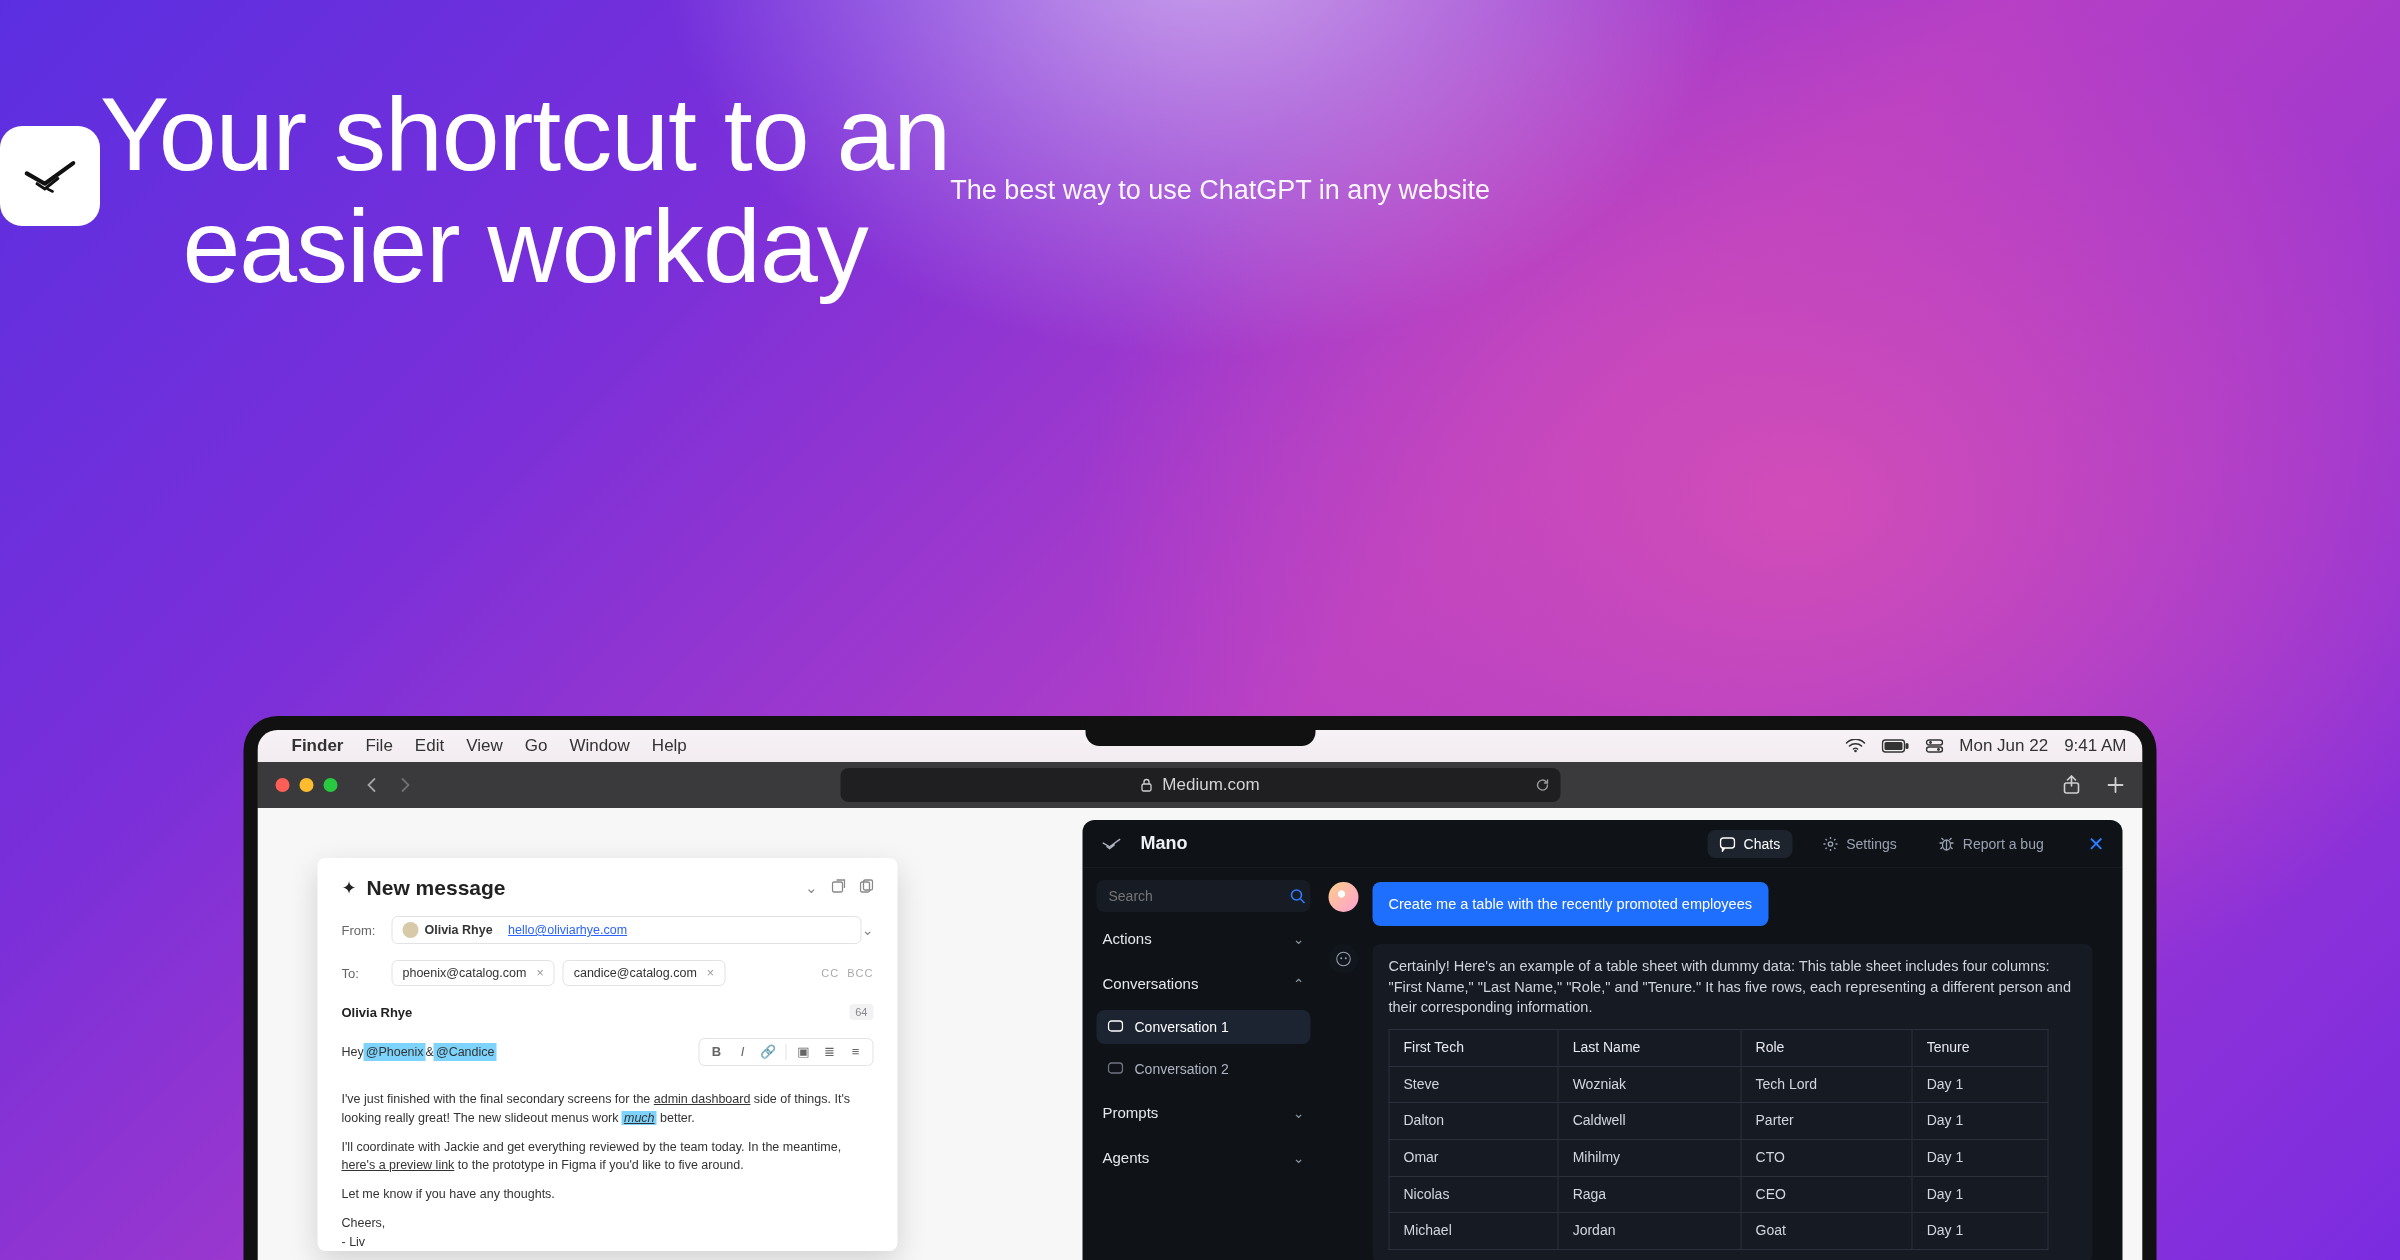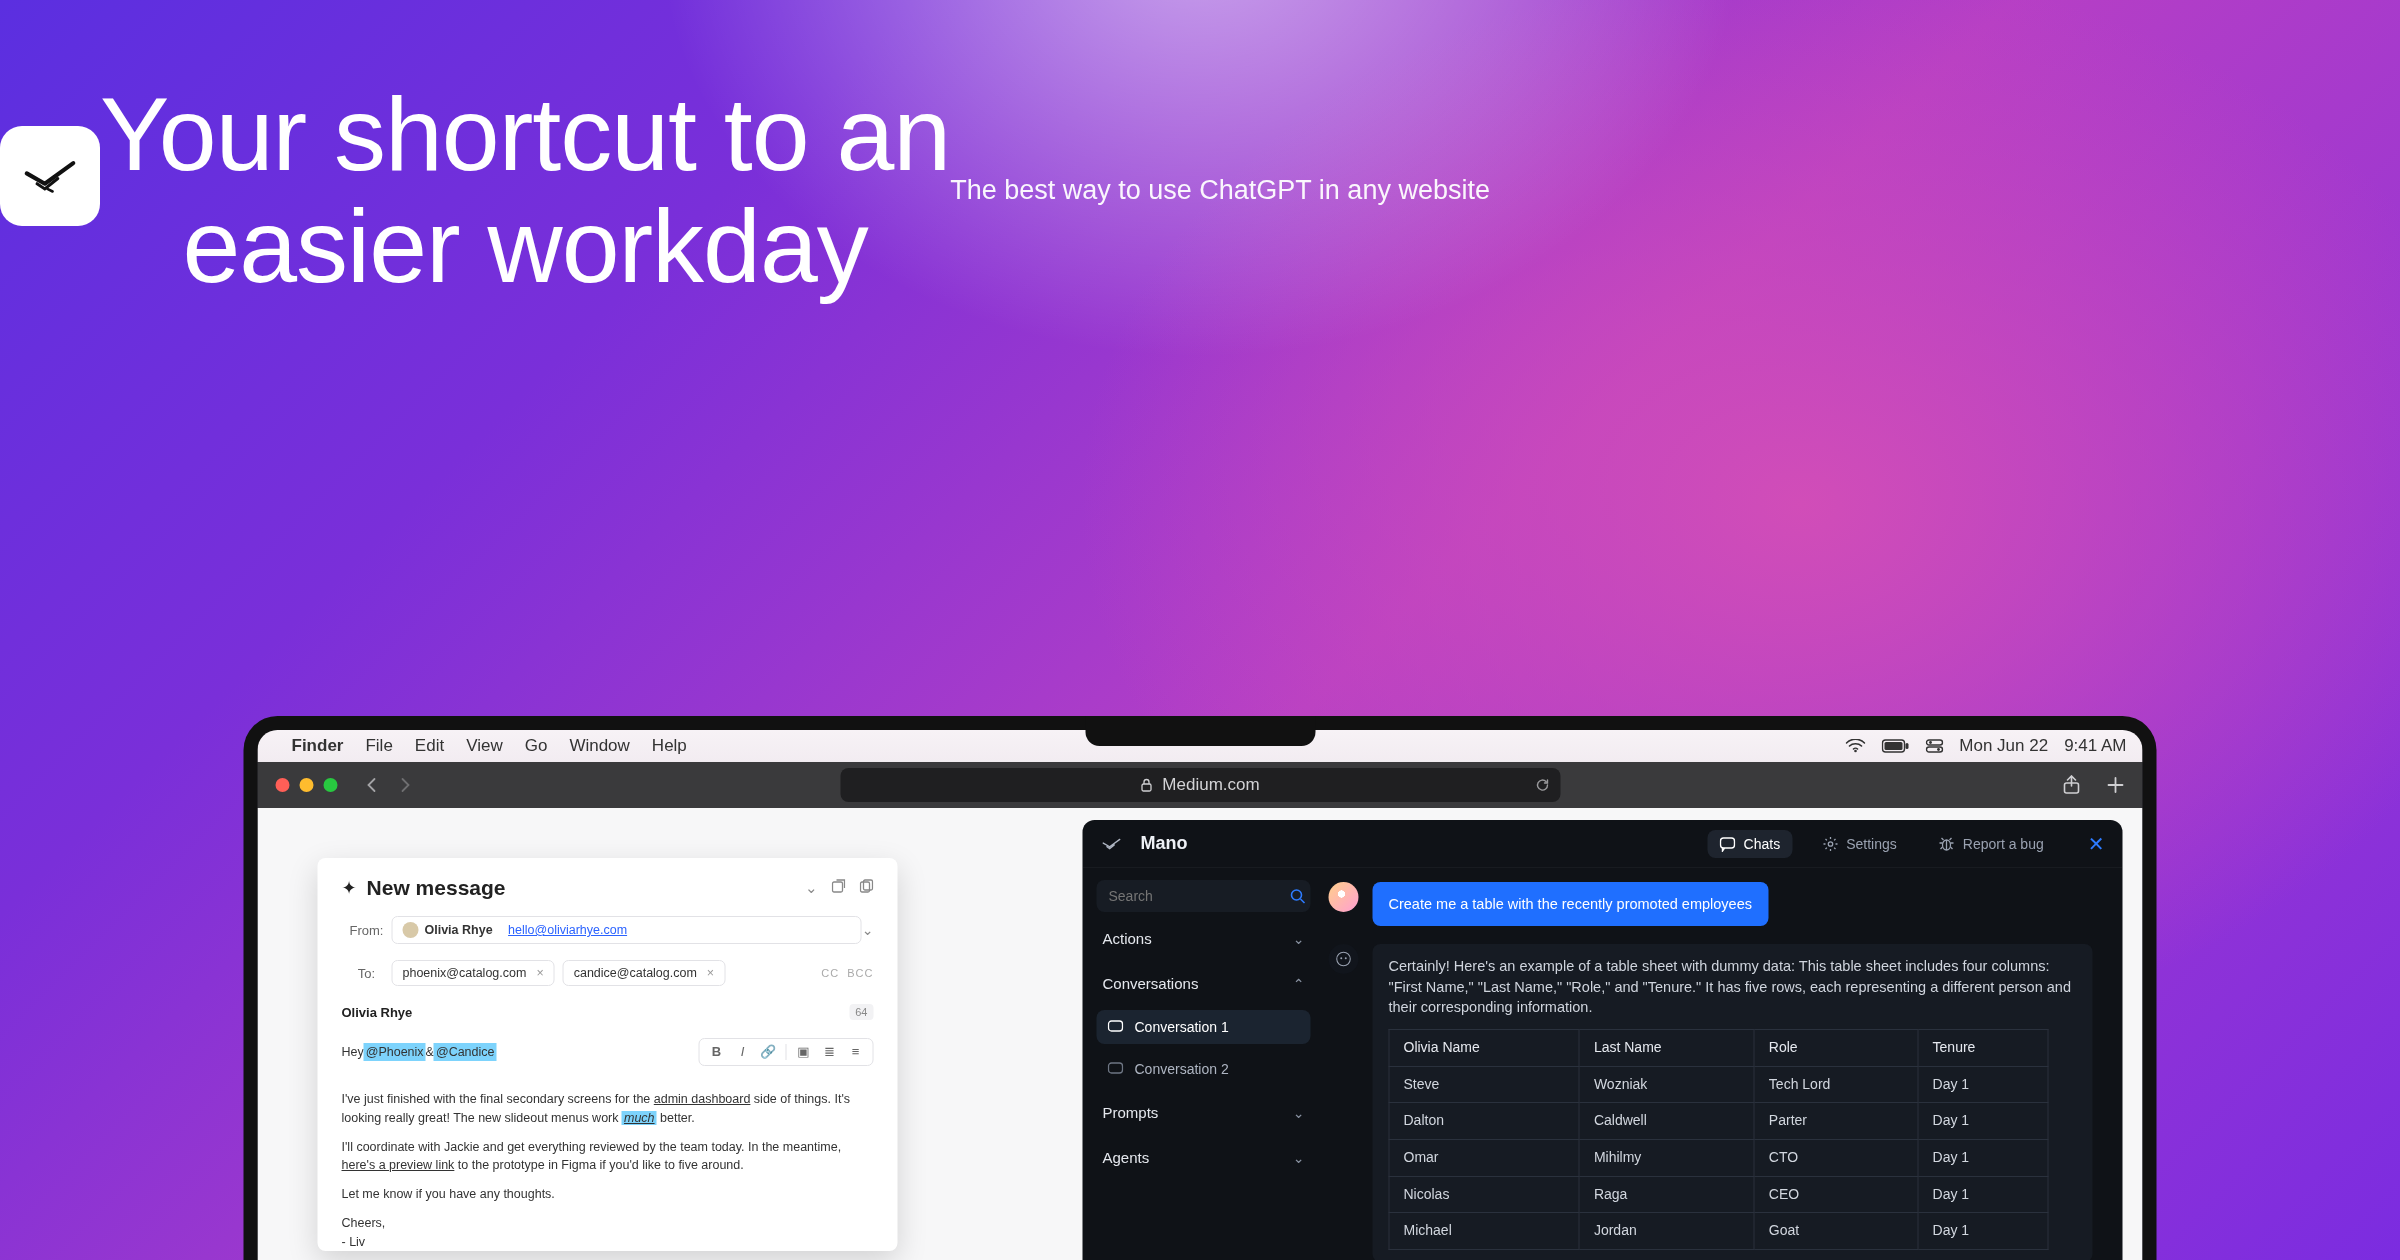--- a/index.html
+++ b/index.html
@@ -43,21 +43,21 @@
   
   .viewport{ position:absolute; top:78px; left:0; right:0; bottom:0; background:#f7f7f8; }
 
   
   .compose{ position:absolute; top:50px; left:60px; width:580px; background:#fff; border-radius:8px; box-shadow:0 10px 30px rgba(0,0,0,.15); padding:18px 24px 0 24px; color:#222; }
   .compose-head{ display:flex; align-items:center; gap:10px; }
   .compose-head .spark{ font-size:18px; }
   .compose-title{ font-size:21px; font-weight:700; flex:1; }
   .compose-head-icons{ display:flex; gap:14px; color:#888; font-size:15px; }
   .frow{ display:flex; align-items:center; font-size:13px; color:#666; margin-top:16px; }
-  .frow .lbl{ width:50px;text-align:center; }
+  .frow .lbl{ width:50px; }
   .chip{ display:inline-flex; align-items:center; gap:6px; border:1px solid #e2e2e6; border-radius:6px; padding:5px 10px; font-size:12.5px; color:#333; background:#fff; }
   .chip .x{ color:#999; margin-left:4px; }
   .chip .ava{ width:16px; height:16px; border-radius:50%; background:#d8c9a8; }
   .chip a{ color:#2b63ff; text-decoration:underline; }
   .from-wrap{ flex:1; display:flex; }
   .from-wrap .big{ flex:1; justify-content:flex-start; }
   .from-wrap .sel{ color:#888; margin-left:auto; align-self:center; font-size:14px; }
   .to-chips{ display:flex; gap:8px; }
   .ccbcc{ margin-left:auto; color:#aaa; font-size:11px; letter-spacing:1px; }
   .subj{ display:flex; align-items:center; justify-content:space-between; margin-top:18px; font-size:13px; font-weight:700; }
@@ -390,21 +390,21 @@
                       <circle cx="12" cy="12" r="9" stroke="#9aa2b1" stroke-width="1.4" fill="none"></circle>
                       <circle cx="9" cy="11" r="1.3" fill="#9aa2b1"></circle>
                       <circle cx="15" cy="11" r="1.3" fill="#9aa2b1"></circle>
                     </svg>
                   </span>
                 <div class="bubble bot">
                   <div>Certainly! Here's an example of a table sheet with dummy data: This table sheet includes four columns: "First Name," "Last Name," "Role," and "Tenure." It has five rows, each representing a different person and their corresponding information.</div>
                   <table class="emp">
                     <thead>
                         <tr>
-                      <th>Olivia Name</th>
+                      <th>First Tech</th>
                       <th>Last Name</th>
                       <th>Role</th>
                       <th>Tenure</th>
                     </tr>
                       </thead>
                     <tbody id="emp-body">
                         <tr>
                           <td>Steve</td>
                           <td>Wozniak</td>
                           <td>Tech Lord</td>

